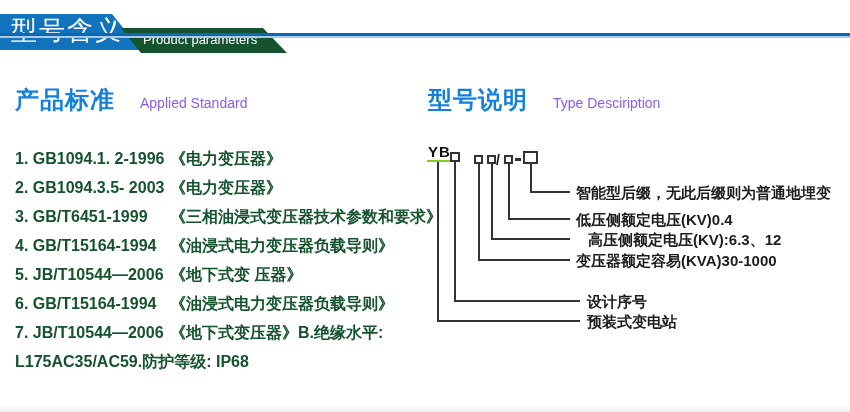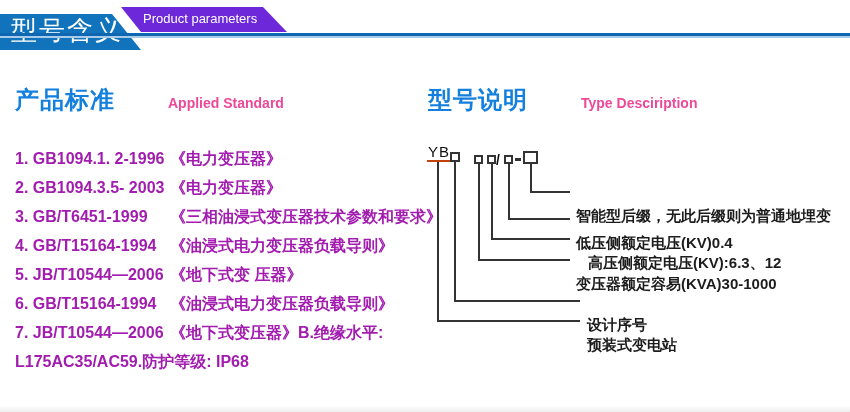--- a/index.html
+++ b/index.html
@@ -5,45 +5,45 @@
   * { margin:0; padding:0; box-sizing:border-box; }
   html,body { width:850px; height:412px; background:#ffffff;
               font-family:"Liberation Sans","DejaVu Sans",sans-serif; overflow:hidden; }
   .page { position:relative; width:850px; height:412px; background:#fff; }
 
   
   .hdr-main { position:absolute; left:0; top:2px; width:145px; height:36px; background:#1173bb;
       clip-path:polygon(0 0, 112px 0, 141px 100%, 0 100%);
       color:#fff; font-size:26px; font-weight:normal; letter-spacing:2px;
       line-height:33px; padding-left:11px; white-space:nowrap;margin-top:12px; }
-  .hdr-sub { position:absolute; left:112px; top:7px; width:180px; height:25px; background:#6d28d9;
+  .hdr-sub { position:absolute; left:112px; top:28px; width:180px; height:25px; background:#14532d;
       clip-path:polygon(9px 0, 151px 0, 175px 100%, 29px 100%);
       color:#fff; font-size:13px; line-height:24px; padding-left:31px; white-space:nowrap; }
   .hdr-bar { position:absolute; left:0; top:33px; width:850px; height:5px;
       background:#0f67b1; border-bottom:2px solid #a7cbe9; }
 
   
   .sec-head { position:absolute; display:flex; align-items:baseline; gap:25px; white-space:nowrap; }
   .sec-head .zh { color:#1480dd; font-size:24px; font-weight:bold; letter-spacing:1px; }
-  .sec-head .en { color:#ec4899; font-size:14px; font-weight:700;margin-left:28px; }
+  .sec-head .en { color:#8b5cf6; font-size:14px; font-weight:400; }
   #head-left  { left:15px;  top:84px; }
   #head-right { left:428px; top:84px; }
 
   
   .std-list { position:absolute; left:15px; top:144px; font-size:16px; font-weight:600;
-              color:#a21caf; }
+              color:#14532d; }
   .std-row  { height:29px; line-height:29px; white-space:nowrap; }
   .std-left { display:inline-block; width:155px; }
   .std-cont { height:29px; line-height:29px; white-space:nowrap; }
 
   
   .diagram { position:absolute; left:420px; top:140px; width:430px; height:215px; }
   .diagram .ln { position:absolute; background:#333; }
-  .dg-yb { position:absolute; left:7px; top:4px; font-size:15px; font-weight:normal; color:#111;
-           letter-spacing:1px; line-height:15px; border-bottom:2px solid #c2410c; padding:0 1px 1px 1px; }
+  .dg-yb { position:absolute; left:7px; top:4px; font-size:15px; font-weight:bold; color:#111;
+           letter-spacing:1px; line-height:15px; border-bottom:2px solid #84cc16; padding:0 1px 1px 1px; }
   .sq { position:absolute; border:2px solid #333; background:#fff; }
   #sq1 { left:30px;  top:12px; width:10px; height:10px; }
   #sq2 { left:54px;  top:15px; width:9px;  height:9px; }
   #sq3 { left:67px;  top:15px; width:9px;  height:9px; }
   #sq4 { left:84px;  top:15px; width:9px;  height:9px; }
   #sq5 { left:103px; top:11px; width:15px; height:13px; }
   .dg-slash { position:absolute; left:76px; top:12px; font-size:14px; font-weight:bold; color:#111; }
   .dg-dash  { position:absolute; left:95px; top:18px; width:6px; height:3px; background:#333; }
 
   #v0 { left:17px;  top:22px; width:2px; height:160px; }
@@ -53,21 +53,21 @@
   #v4 { left:88px;  top:24px; width:2px; height:56px; }
   #v5 { left:110px; top:24px; width:2px; height:29px; }
 
   #h5 { left:110px; top:51px;  width:40px;  height:2px; }
   #h4 { left:88px;  top:78px;  width:62px;  height:2px; }
   #h3 { left:71px;  top:98px;  width:79px;  height:2px; }
   #h2 { left:58px;  top:119px; width:92px;  height:2px; }
   #h1 { left:34px;  top:160px; width:126px; height:2px; }
   #h0 { left:17px;  top:180px; width:143px; height:2px; }
 
-  .dg-label { position:absolute; font-size:15px; font-weight:bold; color:#1c1c1c; white-space:nowrap;margin-top:23px; }
+  .dg-label { position:absolute; font-size:15px; font-weight:bold; color:#1c1c1c; white-space:nowrap; }
   #lbl5 { left:156px; top:44px; }
   #lbl4 { left:156px; top:71px; }
   #lbl3 { left:168px; top:91px; }
   #lbl2 { left:156px; top:112px; }
   #lbl1 { left:167px; top:153px; }
   #lbl0 { left:167px; top:173px; }
 
   .page-edge { position:absolute; left:0; right:0; bottom:0; height:6px;
                background:linear-gradient(#ffffff,#ededed); }
 </style>

